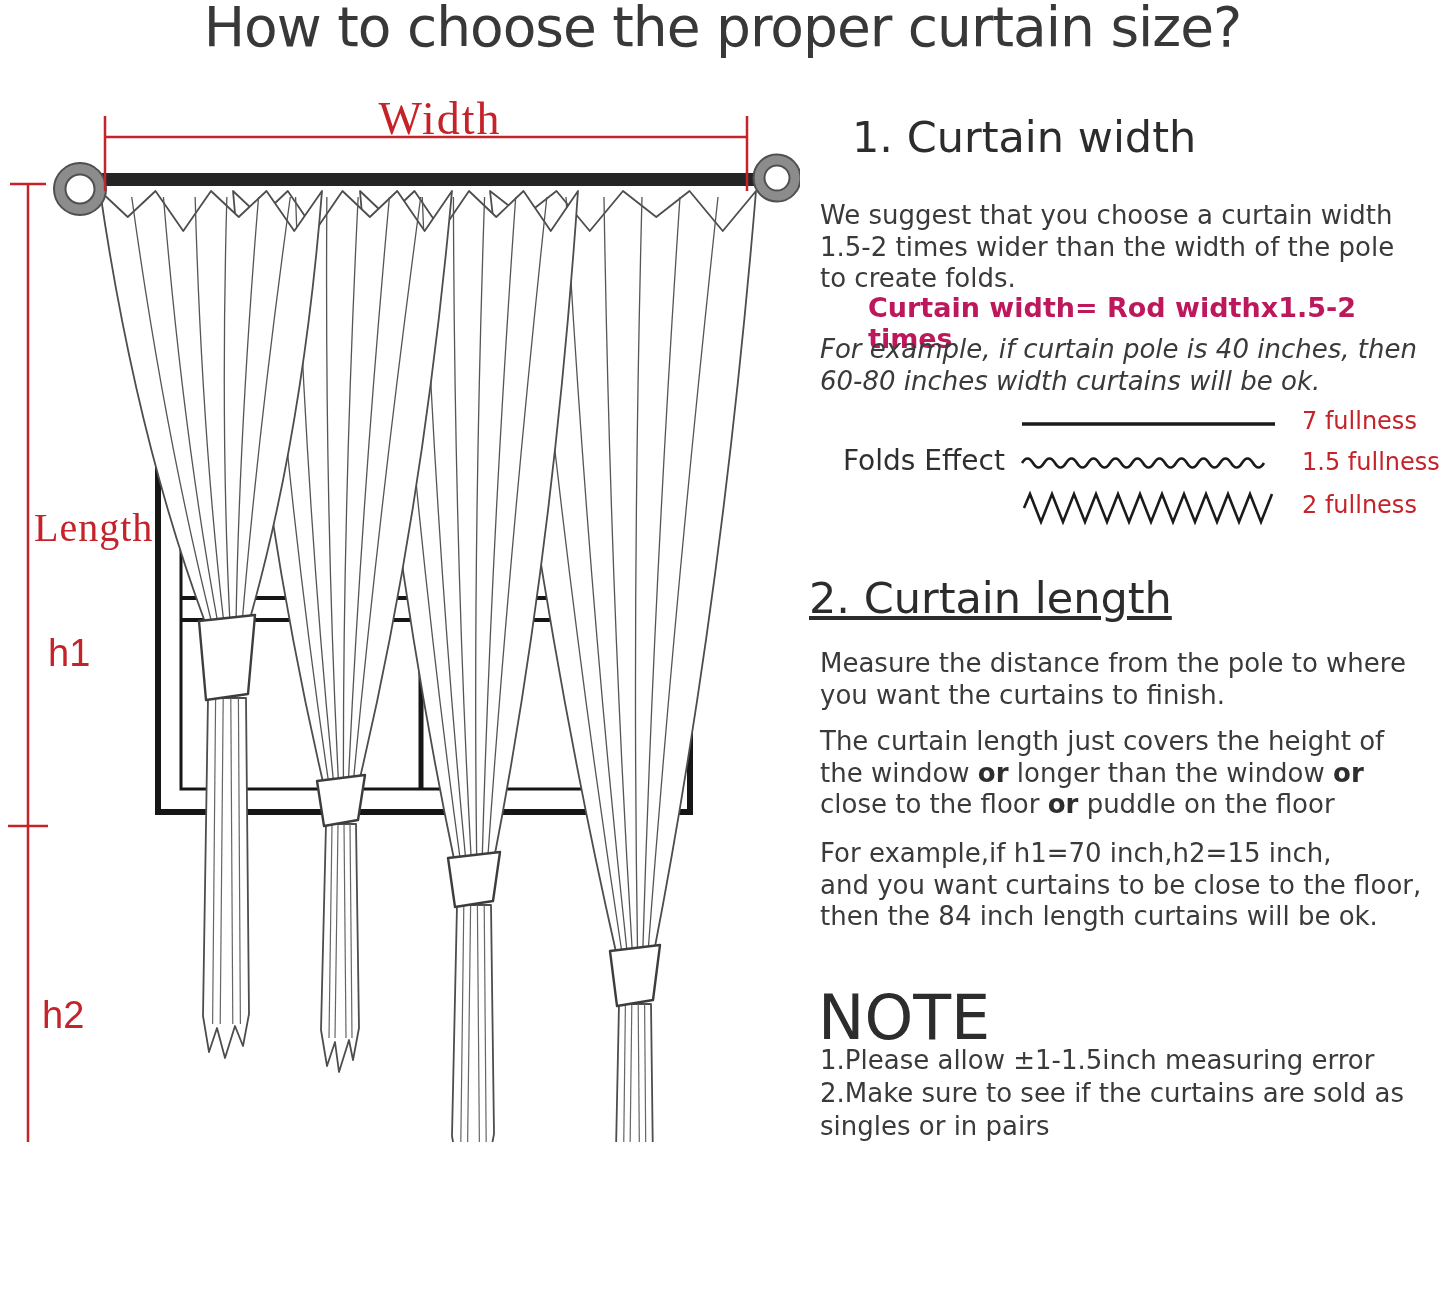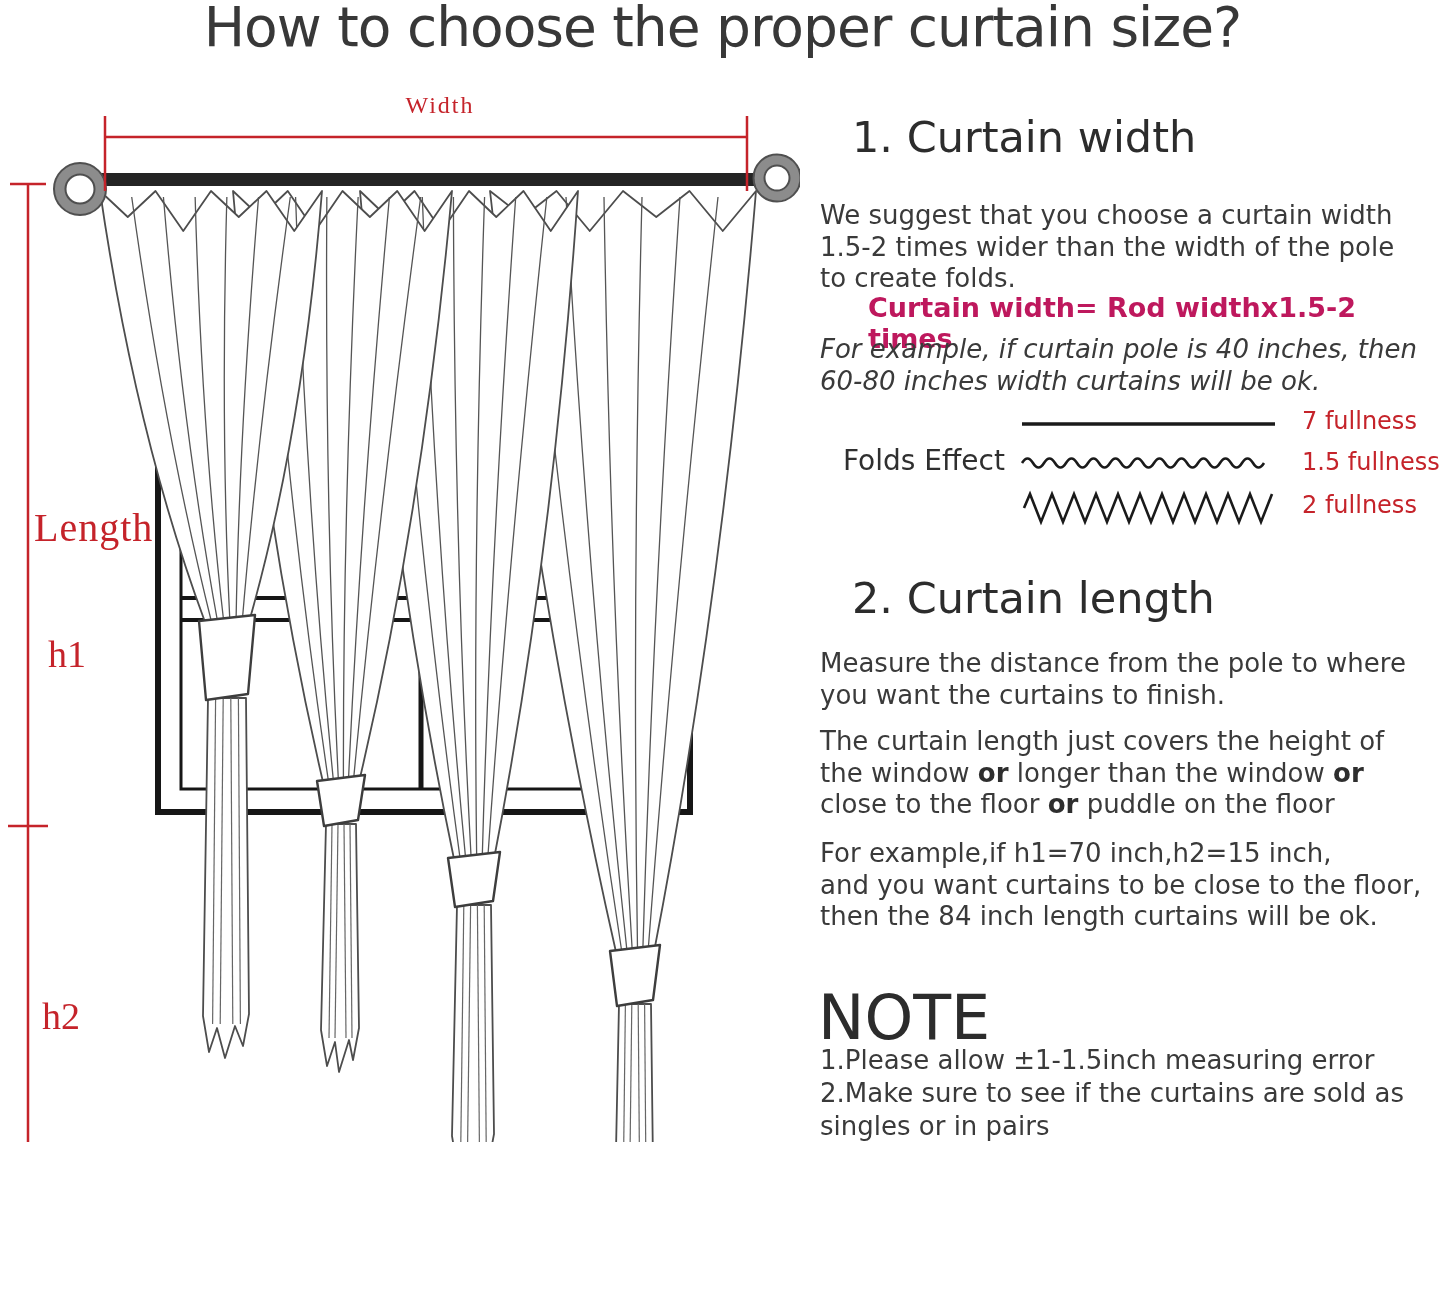--- a/index.html
+++ b/index.html
@@ -3,31 +3,31 @@
 <meta charset="utf-8">
 <style>
   html,body{margin:0;padding:0;background:#ffffff;}
   #page{position:relative;width:1445px;height:1142px;background:#ffffff;overflow:hidden;
         font-family:"DejaVu Sans","Liberation Sans",sans-serif;color:#3a3a3a;}
   .abs{position:absolute;}
   #title{left:0;top:-4px;width:1445px;text-align:center;font-size:55px;line-height:62px;
          color:#383838;letter-spacing:-1px;white-space:nowrap;}
   
   .dim-serif{font-family:"Liberation Serif","DejaVu Serif",serif;color:#c5232a;}
-  #width-label{left:375px;top:92px;width:130px;text-align:center;font-size:24px;letter-spacing:2px;}
+  #width-label{left:375px;top:92px;width:130px;text-align:center;font-size:46px;letter-spacing:2px;}
   #length-label{left:34px;top:504px;font-size:40px;letter-spacing:1px;}
-  .hlab{font-family:Liberation Serif, serif;color:#c5232a;font-size:38px;}
+  .hlab{font-family:Liberation Sans, sans-serif;color:#c5232a;font-size:38px;}
   #h1-label{left:48px;top:632px;}
   #h2-label{left:42px;top:994px;}
   #floor-label{left:18px;top:1192px;font-family:"Liberation Serif","DejaVu Serif",serif;
                color:#161616;font-size:64px;}
   
   .h-sec{font-size:43px;line-height:50px;color:#2c2c2c;}
   #sec1-heading{left:852px;top:112px;}
-  #sec2-heading{left:852px;top:573px;}
+  #sec2-heading{left:809px;top:573px;text-decoration:underline;}
   #note-heading{left:818px;top:981px;font-size:62px;color:#2c2c2c;}
   .para{font-size:26px;line-height:31.5px;color:#3a3a3a;white-space:pre-line;}
   #sec1-intro{left:820px;top:200px;}
   #sec1-formula{left:868px;top:292px;font-size:27px;font-weight:bold;color:#be185d;white-space:pre-line;}
   #sec1-example{left:820px;top:334px;font-style:italic;}
   #folds-label{left:843px;top:444px;font-size:28px;color:#2f2f2f;}
   #sec2-measure{left:820px;top:648px;}
   #sec2-cover{left:820px;top:726px;}
   #sec2-example{left:820px;top:838px;}
   #note-items{left:820px;top:1044px;line-height:33px;}

